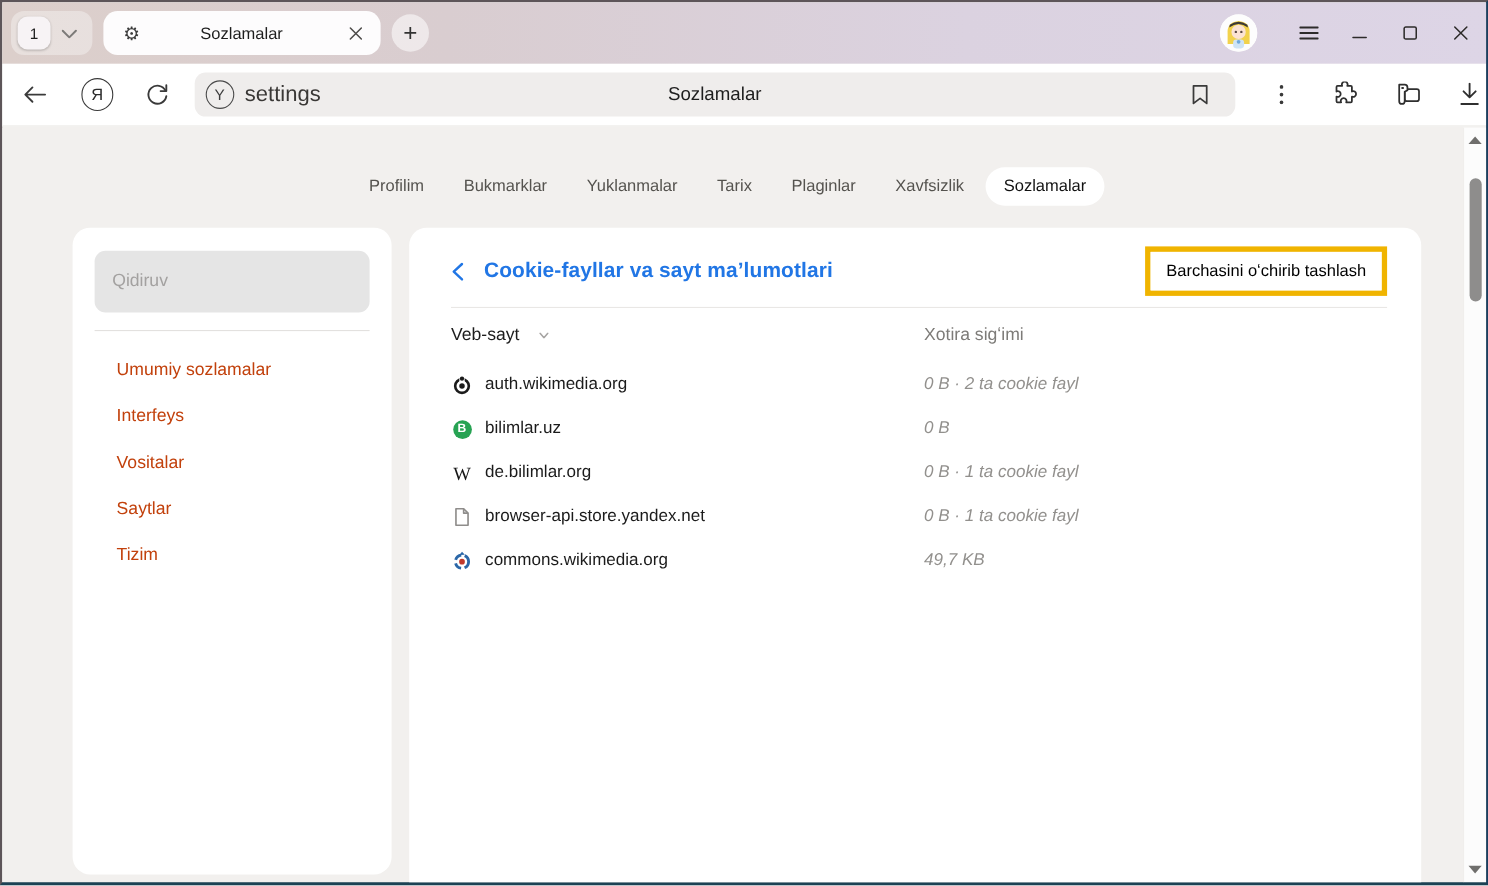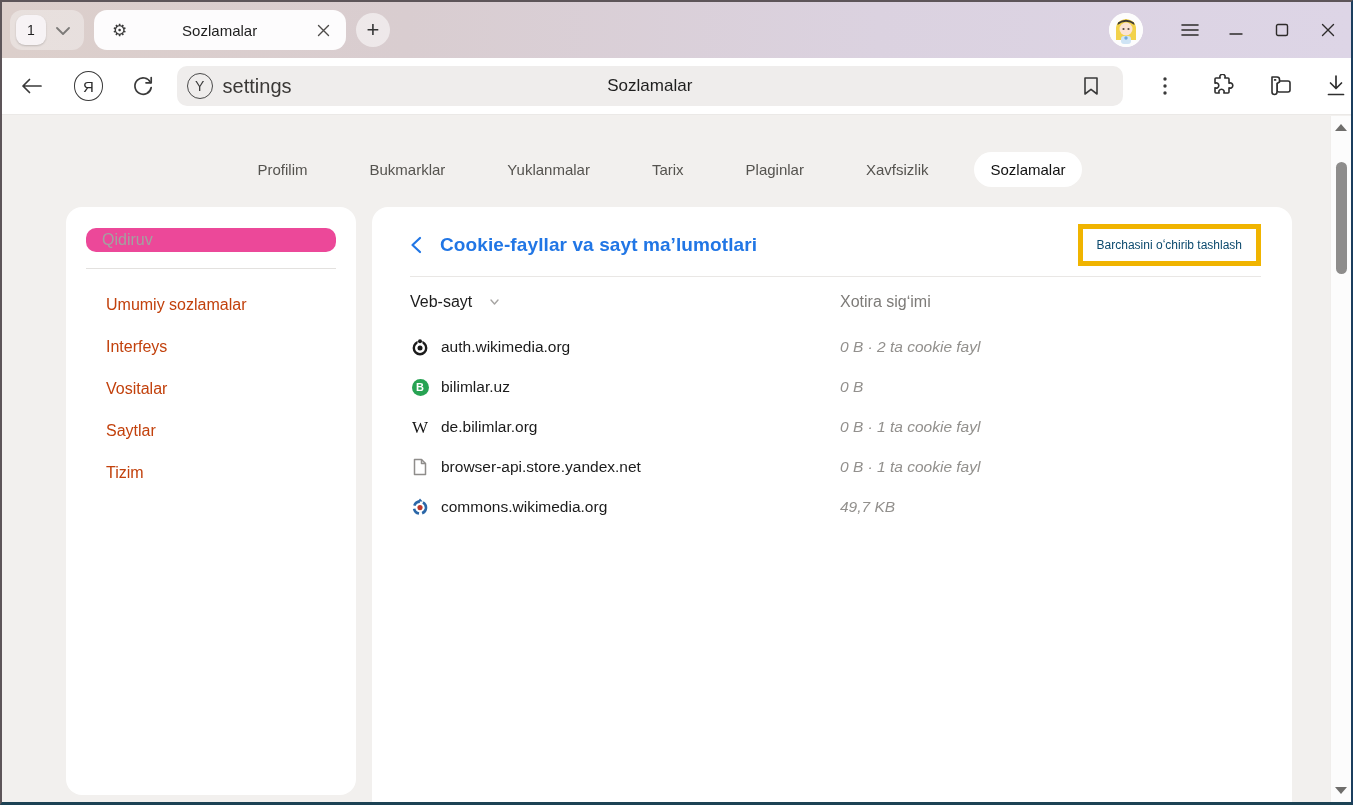--- a/index.html
+++ b/index.html
@@ -52,42 +52,42 @@
     pointer-events:none; }
   .bookmark-btn { margin-left:auto; width:40px; height:34px; display:flex; align-items:center;
     justify-content:center; border-radius:8px; }
   .after-box { display:flex; align-items:center; }
   .after-box .tool-ic { margin-left:27px; width:30px; }
 
   
   .page { position:absolute; top:114px; left:0; right:0; bottom:0; background:#f2f0ee; }
 
   .navtabs { position:absolute; top:36px; left:0; right:30px; display:flex; justify-content:center;
-    align-items:center; gap:30px; }
+    align-items:center; gap:4px; }
   .navtab { font-size:15px; color:#55534f; padding:9px 16px; border-radius:18px; white-space:nowrap; }
   .navtab.active { background:#ffffff; color:#111111; }
 
   .sidebar { position:absolute; left:64px; top:91px; width:290px; height:588px; background:#ffffff;
     border-radius:16px; }
-  .search { margin:21px 20px 0 20px; width:250px; height:24px; background:#ec4899; border:none;
+  .search { margin:21px 20px 0 20px; width:250px; height:56px; background:#e5e5e5; border:none;
     border-radius:10px; padding:0 16px; font-size:16px; color:#333; outline:none;
     font-family:"Liberation Sans",sans-serif; }
   .search::placeholder { color:#a3a1a0; }
   .side-divider { margin:16px 20px 0 20px; height:1px; background:#e3e1df; }
   .side-list { padding-top:15px; }
   .side-item { height:42px; display:flex; align-items:center; padding-left:40px; font-size:16px;
     color:#c2410c; cursor:pointer; }
 
   .maincard { position:absolute; left:370px; top:91px; width:920px; height:620px; background:#ffffff;
     border-radius:16px; padding:0 31px 0 38px; }
   .content-header { display:flex; align-items:center; padding-top:17px; min-height:52px; }
   .back-chev { display:flex; align-items:center; margin-right:18px; cursor:pointer; }
   .content-title { font-size:19px; font-weight:700; color:#2176e5; letter-spacing:.1px; }
   .clearall-wrap { margin-left:auto; border:5px solid #f0b400; background:#ffffff; }
-  .clearall { display:block; padding:9px 14px; font-size:12px; color:#0c4a6e; background:#fff;
+  .clearall { display:block; padding:9px 14px; font-size:15px; color:#000000; background:#fff;
     border:none; cursor:pointer; font-family:"Liberation Sans",sans-serif; }
   .content-divider { height:1px; background:#e9e7e5; margin-top:10px; }
   .thead { display:flex; align-items:center; margin-top:12px; height:26px; }
   .th-site { width:430px; display:flex; align-items:center; gap:18px; font-size:16px; color:#1c1c1c; }
   .th-size { font-size:16px; color:#7d7b78; }
   .rows { margin-top:12px; }
   .row { display:flex; align-items:center; height:40px; }
   .cell-site { width:430px; display:flex; }
   .favicon { width:20px; display:flex; justify-content:center; align-items:center; margin-right:11px; }
   .sitename { font-size:15.5px; color:#1b1b1b; }

